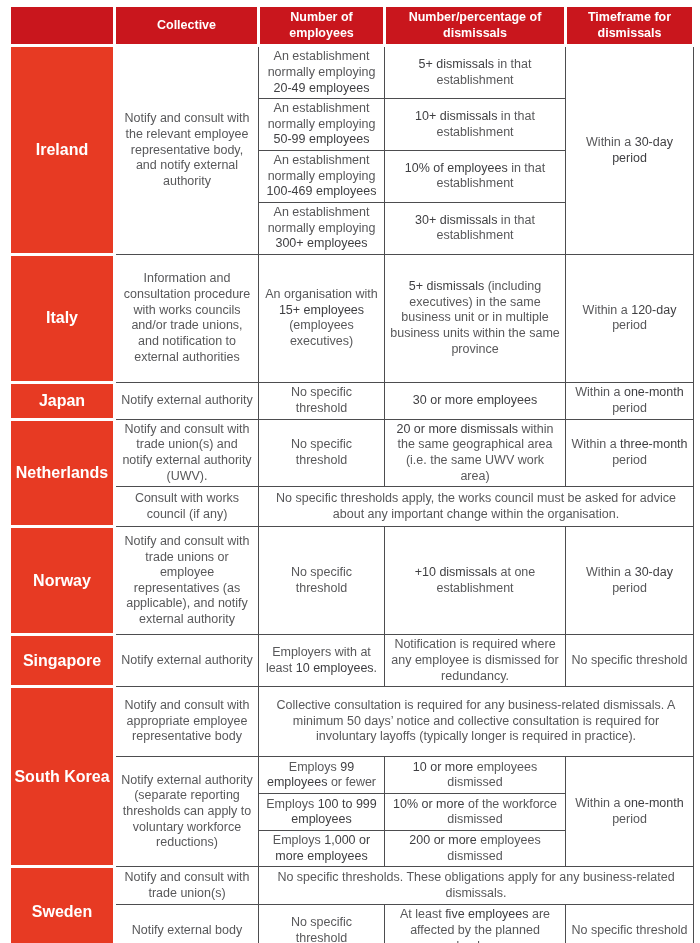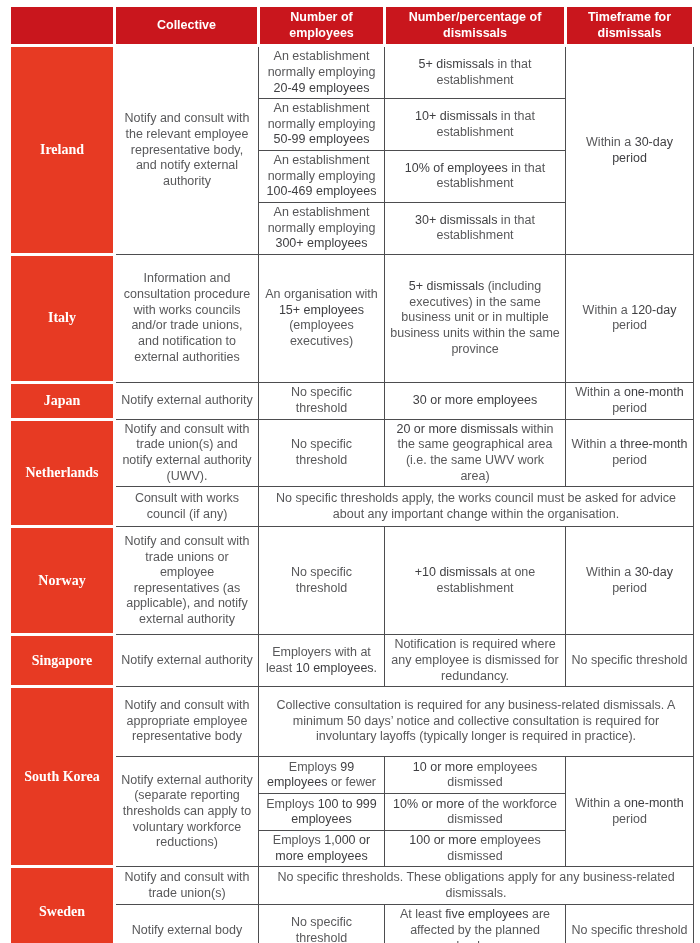--- a/index.html
+++ b/index.html
@@ -28,27 +28,26 @@
     font-weight:bold;
     line-height:1.25;
     border:3px solid #ffffff;
     padding:3px 2px;
     text-align:center;
     vertical-align:middle;
   }
   td.country{
     background:var(--country-red);
     color:#ffffff;
-    font-size:14px;
+    font-size:16px;
     font-weight:bold;
     border:3px solid #ffffff;
     text-align:center;
     vertical-align:middle;
     padding:2px;
-    font-family:Liberation Serif, serif;
   }
   td.body{
     background:#ffffff;
     color:var(--text);
     font-size:12.5px;
     line-height:1.25;
     border:1px solid var(--border);
     text-align:center;
     vertical-align:middle;
     padding:2px 5px;
@@ -151,21 +150,21 @@
       <td class="body"><span>Employs </span><b>99 employees</b><span> or fewer</span></td>
       <td class="body"><b>10 or more</b><span> employees dismissed</span></td>
       <td class="body" rowspan="3"><span>Within a </span><b>one-month</b><span> period</span></td>
     </tr>
     <tr style="height:37px">
       <td class="body"><span>Employs </span><b>100 to 999 employees</b></td>
       <td class="body"><b>10% or more</b><span> of the workforce dismissed</span></td>
     </tr>
     <tr style="height:36px">
       <td class="body"><span>Employs </span><b>1,000 or more employees</b></td>
-      <td class="body"><b>100 or more</b><span> employees dismissed</span></td>
+      <td class="body"><b>200 or more</b><span> employees dismissed</span></td>
     </tr>
 
     <tr style="height:38px">
       <td class="country" rowspan="2">Sweden</td>
       <td class="body"><span>Notify and consult with trade union(s)</span></td>
       <td class="body" colspan="3"><span>No specific thresholds. These obligations apply for any business-related dismissals.</span></td>
     </tr>
     <tr style="height:52px">
       <td class="body"><span>Notify external body</span></td>
       <td class="body"><span>No specific threshold</span></td>

